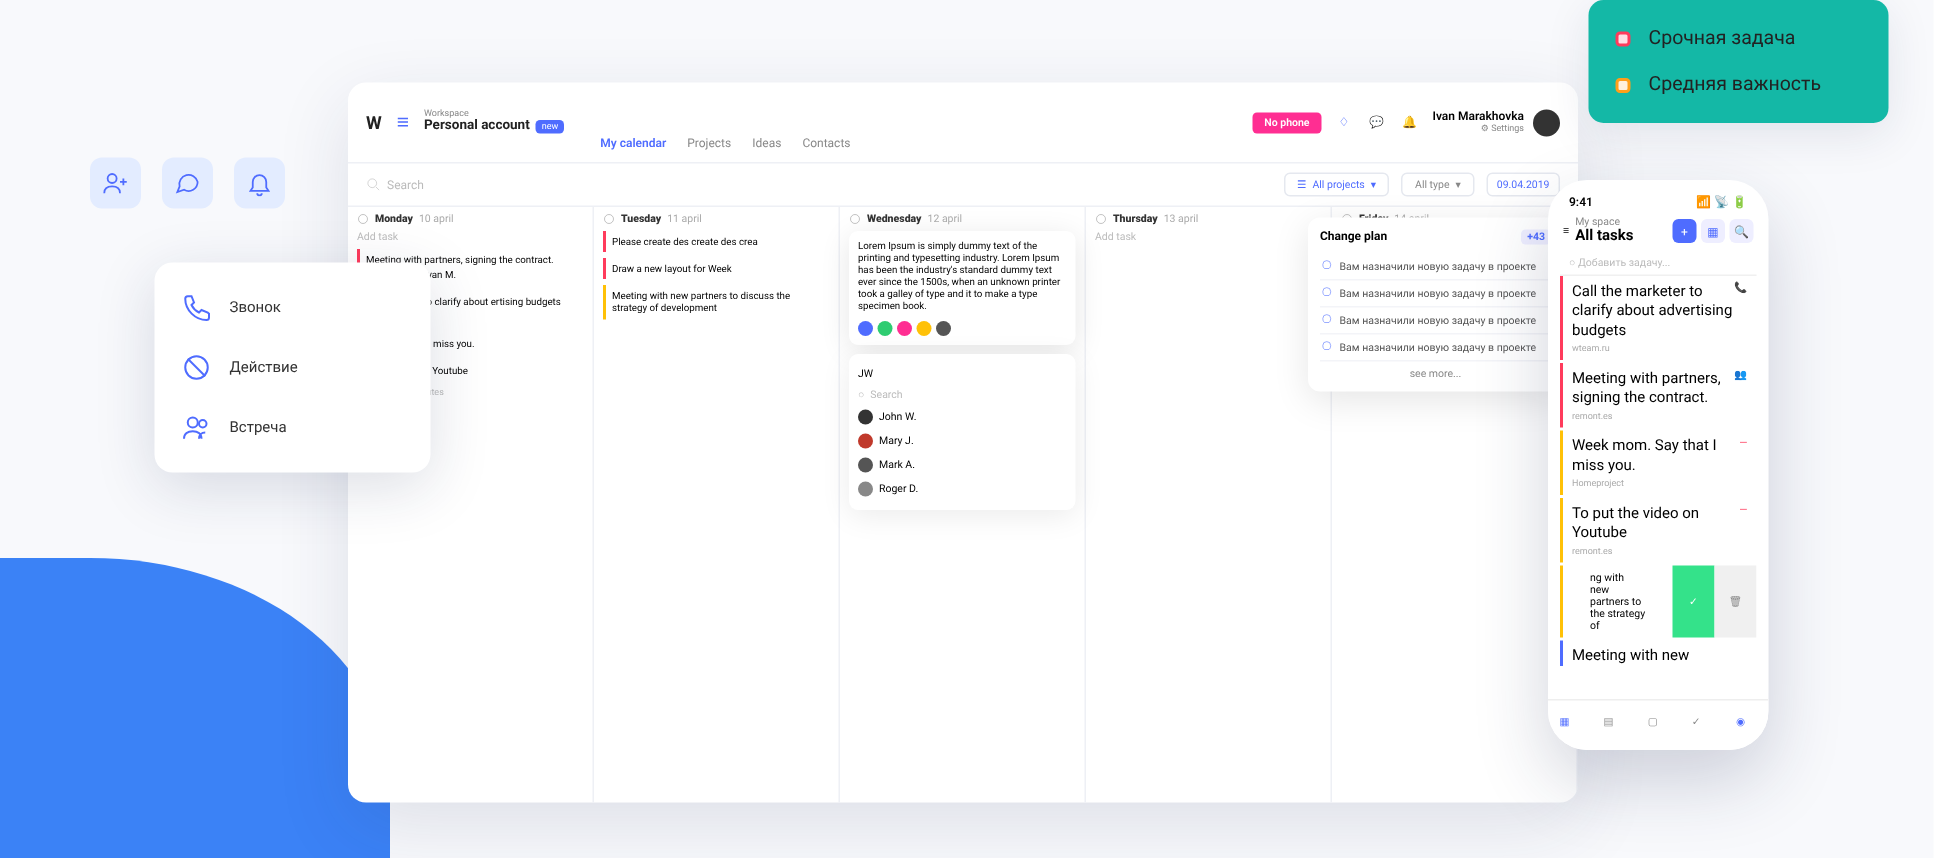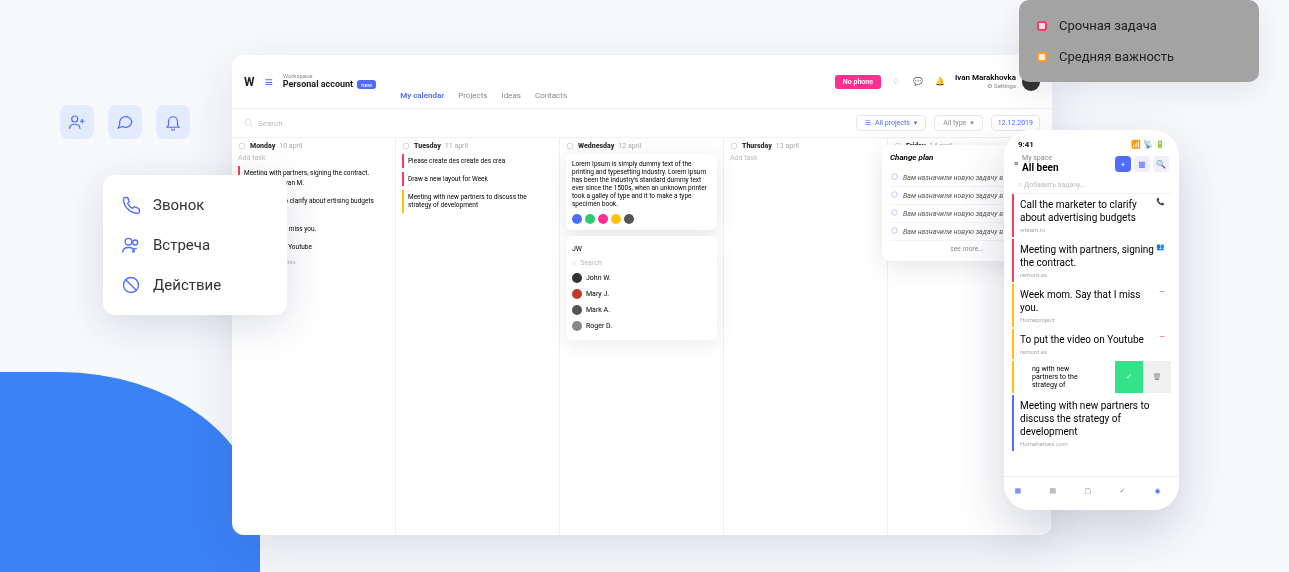--- a/index.html
+++ b/index.html
@@ -44,21 +44,21 @@
   width: 184px;
   background: #fff;
   border-radius: 12px;
   box-shadow: 0 10px 40px rgba(30,40,80,0.15);
   padding: 10px 0;
   z-index: 6;
 }
 .action-menu .item {
   display: flex; align-items: center;
   padding: 10px 18px;
-  font-size: 15px;
+  font-size: 10px;
   color: #333;
   cursor: pointer;
 }
 .action-menu .item svg { width: 20px; height: 20px; margin-right: 12px; stroke: #4f6cff; fill:none; stroke-width:1.6; }
 
 
 .app {
   position: absolute;
   top: 55px; left: 232px;
   width: 820px; height: 480px;
@@ -135,57 +135,56 @@
 
 .fri-panel { }
 .tag-btn { display:inline-block; background: #4f6cff; color:#fff; font-size:6px; padding:2px 5px; border-radius:3px; margin-bottom:3px; }
 .fri-row { display:flex; gap:4px; align-items:center; margin-bottom:4px; }
 .fri-lbl { font-size:7px; color:#888; }
 .fri-icons { margin-left:auto; display:flex; gap:3px; }
 .fri-icons span { width:10px;height:10px; border:1px solid #ddd; border-radius:2px; display:flex;align-items:center;justify-content:center; font-size:6px; color:#888; }
 
 .change-plan {
   position: absolute;
-  top: 90px; right: 0;
+  top: 90px; right: 10px;
   width: 170px;
   background: #fff;
   border-radius: 8px;
   box-shadow: 0 6px 24px rgba(0,0,0,0.1);
   padding: 8px;
   z-index: 3;
   font-size: 7px;
-  font-style: italic;
 }
 .change-plan h4 { font-size: 8px; font-weight: 700; margin-bottom: 6px; display:flex; justify-content:space-between; }
 .cp-row { display:flex; align-items:center; gap:4px; padding:4px 0; color:#555; border-bottom:1px solid #f3f4f8; }
 .cp-row svg { width:9px;height:9px; stroke:#4f6cff; fill:none; }
 .see-more { text-align:center; font-size:7px; color:#888; margin-top:4px; }
 
 
 .legend {
   position: absolute;
   top: 0; right: 30px;
-  width: 240px;
-  background: #a3a3a3;
+  width: 200px;
+  background: #14b8a6;
   border-radius: 10px;
   box-shadow: 0 8px 30px rgba(30,40,80,0.1);
   padding: 10px 4px;
   z-index: 10;
 }
 .legend .row { display: flex; align-items: center; padding: 8px 14px; font-size: 13px; color: #222; }
 .legend .dot { width: 10px; height: 10px; border-radius: 3px; margin-right: 12px; border:2px solid; }
 .legend .d-red { border-color:#ff3b5c; background:#ffe0e6; }
 .legend .d-orange { border-color:#ff9f1a; background:#fff0dc; }
 .legend .d-green { border-color:#2ecc71; background:#dff7e9; }
 
 
 .phone {
   position: absolute;
-  right: 110px; top: 130px;
-  width: 175px; height: 380px;
+  right: 110px; top: 120px;
+  width: 147px; height: 380px;
   background: #fff;
   border-radius: 26px;
   box-shadow: 0 20px 50px rgba(30,40,80,0.2);
   z-index: 8;
   overflow: hidden;
   padding: 8px 8px 0;
   font-size: 7px;
 }
 .phone-top { display:flex; justify-content:space-between; font-size:8px; font-weight:600; padding:2px 6px; }
 .phone-head { display:flex; align-items:center; padding:4px 2px; gap:4px; }
@@ -237,32 +236,32 @@
 
 <div class="action-menu">
   <div class="item">
     <svg viewBox="0 0 24 24">
         <path d="M22 17v3a2 2 0 01-2 2c-9 0-17-8-17-17a2 2 0 012-2h3l2 5-2 2a13 13 0 006 6l2-2 5 2z"></path>
       </svg>
     <span>Звонок</span>
   </div>
   <div class="item">
     <svg viewBox="0 0 24 24">
+        <circle cx="12" cy="12" r="9"></circle>
+        <path d="M5 5l14 14"></path>
+      </svg>
+    <span>Действие</span>
+  </div>
+  <div class="item">
+    <svg viewBox="0 0 24 24">
         <circle cx="9" cy="8" r="4"></circle>
         <circle cx="17" cy="9" r="3"></circle>
         <path d="M2 21c0-4 3-6 7-6s7 2 7 6M14 21c0-3 2-5 5-5"></path>
       </svg>
     <span>Встреча</span>
-  </div>
-  <div class="item">
-    <svg viewBox="0 0 24 24">
-        <circle cx="12" cy="12" r="9"></circle>
-        <path d="M5 5l14 14"></path>
-      </svg>
-    <span>Действие</span>
   </div>
 </div>
 
 <div class="legend">
   <div class="row">
       <span class="dot d-red"></span>
       <span>Срочная задача</span>
     </div>
   <div class="row">
       <span class="dot d-orange"></span>
@@ -302,21 +301,21 @@
   <div class="toolbar">
     <div class="search-box">
       <svg viewBox="0 0 24 24">
           <circle cx="10" cy="10" r="7"></circle>
           <path d="M21 21l-5-5"></path>
         </svg>
       <span>Search</span>
     </div>
     <div class="filter blue">☰ <span>All projects</span> ▾</div>
     <div class="filter"><span>All type</span> ▾</div>
-    <div class="date-lbl">12.12.2019</div>
+    <div class="date-lbl">09.04.2019</div>
   </div>
 
   <div class="board">
 
     <div class="col">
       <div class="col-head">
           <svg viewBox="0 0 24 24">
             <circle cx="12" cy="12" r="9"></circle>
           </svg>
           <b>Monday</b>
@@ -472,21 +471,21 @@
 
 <div class="phone">
   <div class="phone-top">
       <span>9:41</span>
       <span>📶 📡 🔋</span>
     </div>
   <div class="phone-head">
     <span>≡</span>
     <div>
       <div class="ph-sub">My space</div>
-      <div class="ph-title">All been</div>
+      <div class="ph-title">All tasks</div>
     </div>
     <div class="ph-btns">
       <span>+</span>
       <span style="background:#eef;color:#4f6cff">▦</span>
       <span style="background:#eef;color:#4f6cff">🔍</span>
     </div>
   </div>
   <div class="ph-search">○ <span>Добавить задачу...</span></div>
   <div class="ph-list">
     <div class="ph-card red">

